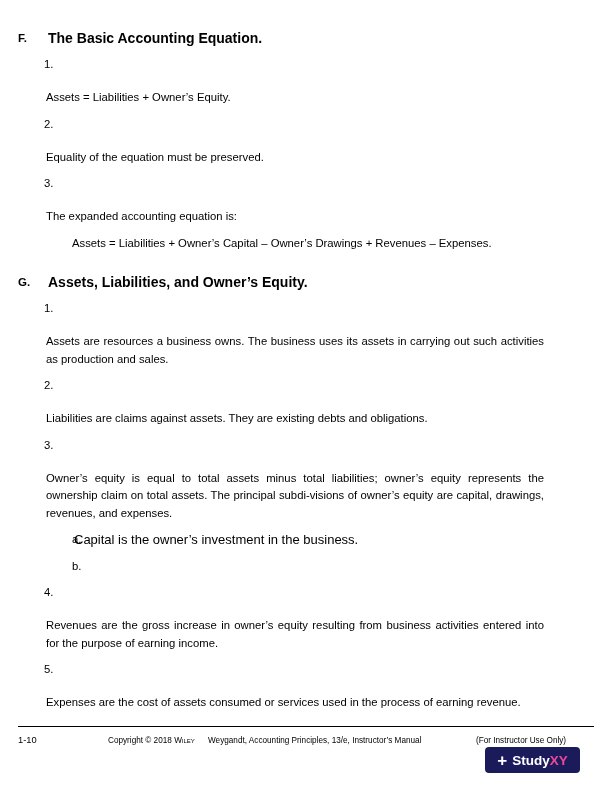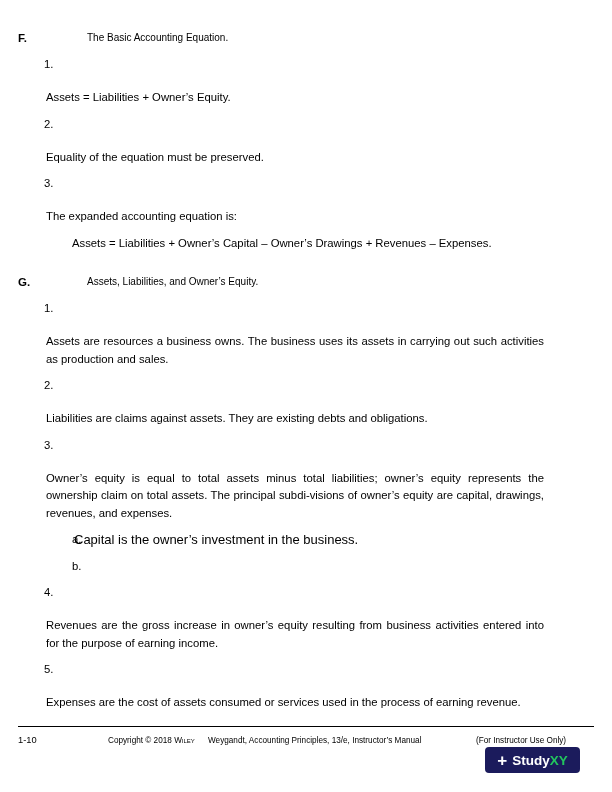--- a/index.html
+++ b/index.html
@@ -37,24 +37,23 @@
     margin-bottom: 10px;
   }
   .section .marker {
     width: 30px;
     flex: 0 0 30px;
     font-weight: bold;
     font-size: 11.5px;
     line-height: 16px;
   }
   .section .heading-text {
-    font-weight: normal;
-    font-size: 10px;
+    font-weight: bold;
+    font-size: 14px;
     line-height: 16px;
-    margin-left: 39px;
   }
 
   
   .item {
     display: flex;
     align-items: flex-start;
     margin-bottom: 9px;
   }
   .item .num {
     width: 28px;
@@ -174,21 +173,21 @@
     font-weight: bold;
     line-height: 17px;
     margin-right: 5px;
     color: #ffffff;
   }
   .logo .wordmark {
     font-size: 13.5px;
     font-weight: bold;
     letter-spacing: 0px;
   }
-  .logo .wordmark .accent { color: #22c55e; }
+  .logo .wordmark .accent { color: #ec4899; }
 </style>
 </head>
 <body>
 
 <div class="page">
 
   <div class="content">
 
     <div class="section">
       <div class="marker">F.</div>

